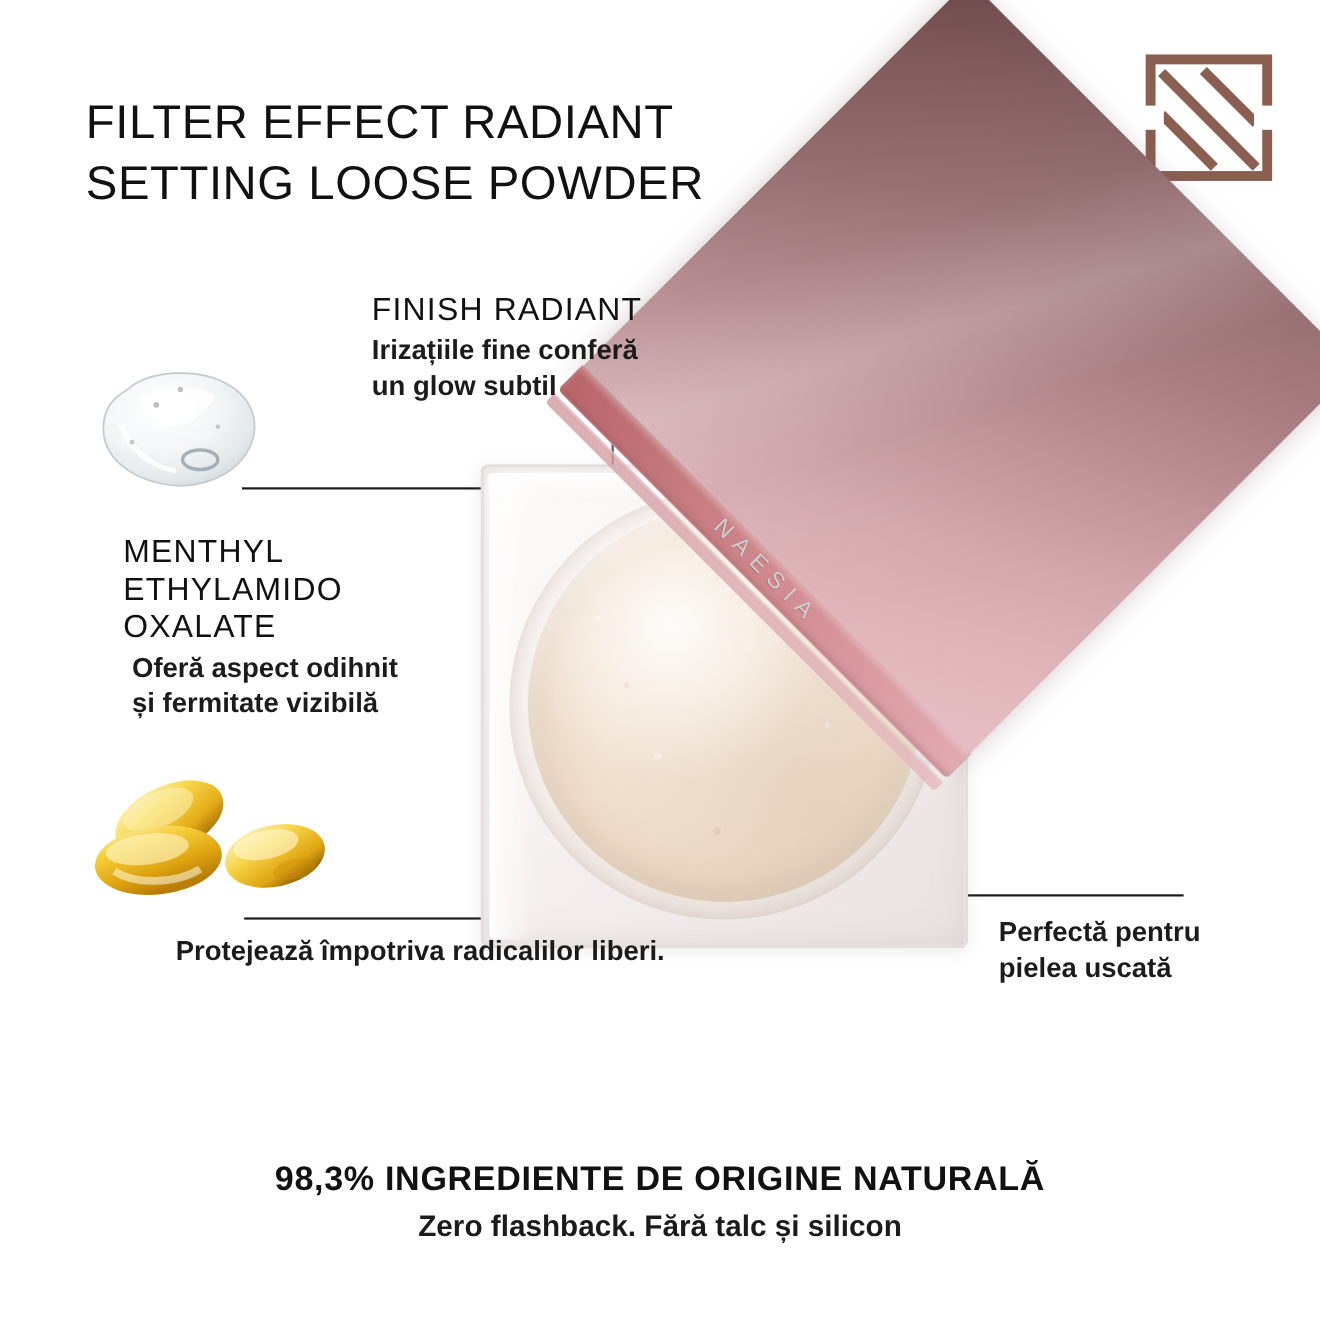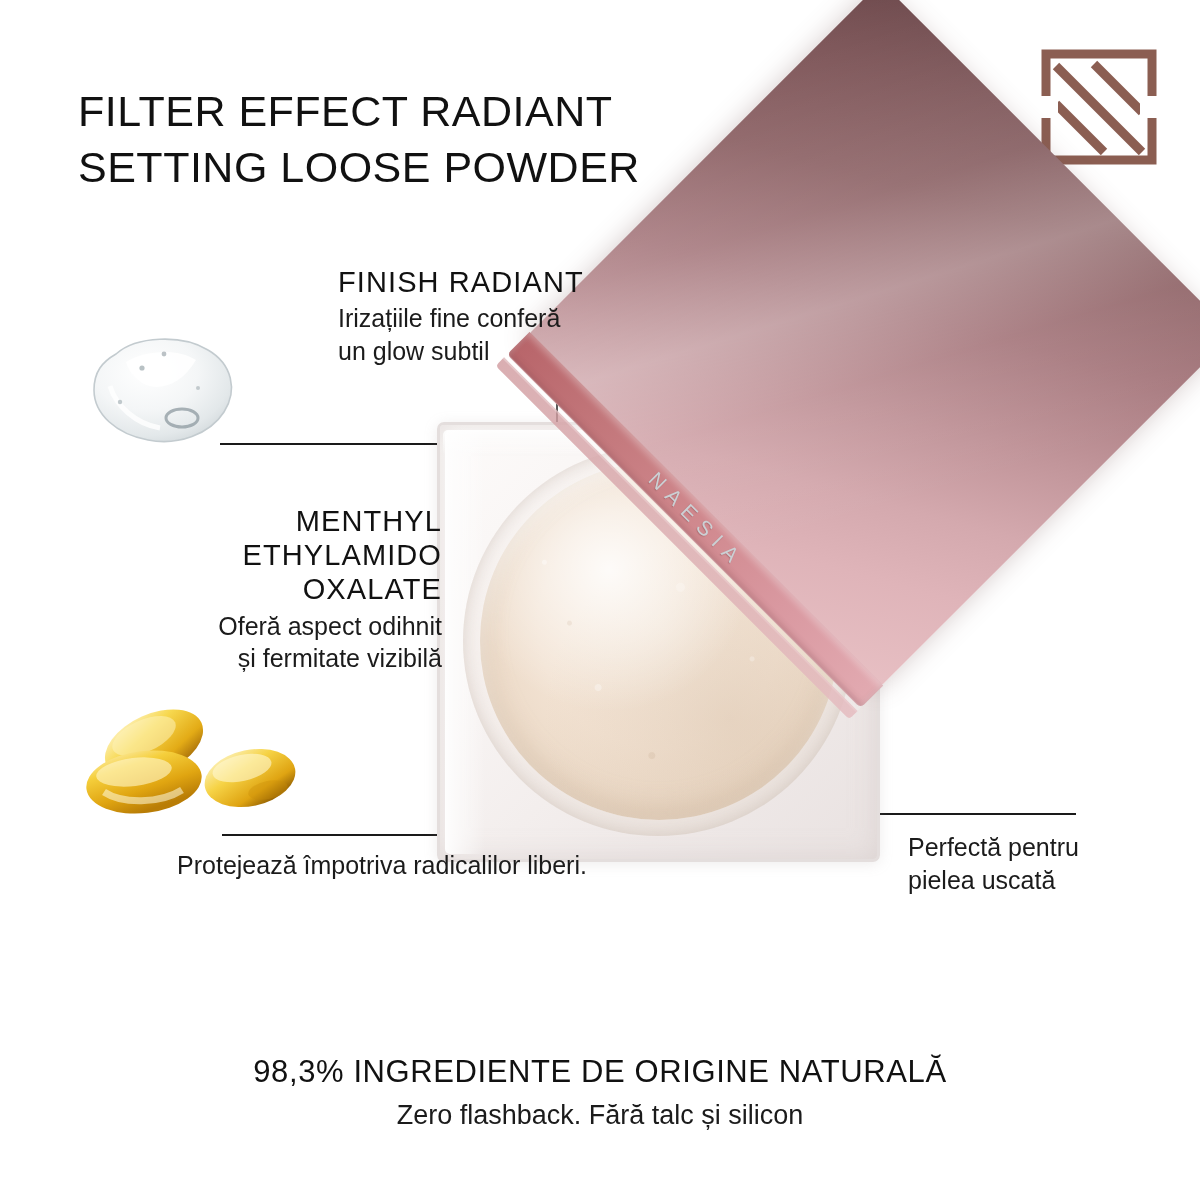--- a/index.html
+++ b/index.html
@@ -133,32 +133,32 @@
   .line-h{position:absolute;height:0;border-top:2px solid #1a1a1a;}
   .line-v{position:absolute;width:0;border-left:2px solid #1a1a1a;}
 
   
   .callout-head{
     font-size:29px;letter-spacing:1.1px;font-weight:400;
     color:#111;line-height:1.18;white-space:pre-line;margin-top:26px;
   }
   .callout-body{
     font-size:25px;line-height:1.30;color:#1b1b1b;
-    font-weight:400;white-space:pre-line;margin-top:3px;
+    font-weight:700;white-space:pre-line;margin-top:3px;
   }
 
   #c-finish{left:338px;top:239px;width:330px;text-align:left;}
-  #c-menthyl{left:112px;top:478px;width:330px;text-align:right;}
+  #c-menthyl{left:112px;top:459px;width:330px;text-align:left;}
   #c-menthyl .callout-body{margin-left:8px;}
   #c-vitamina{left:104px;top:846px;width:560px;text-align:left;}
   #c-vitamina .callout-body{margin-left:-4px;text-align:center;}
   #c-talc{left:908px;top:828px;width:250px;text-align:left;}
 
   
-  #claim{left:0;top:1052px;width:1200px;text-align:center;}
+  #claim{left:0;top:1052px;width:1200px;text-align:center;font-weight:bold;}
   #claim-main{font-size:31px;letter-spacing:.6px;color:#111;line-height:1.28;}
   #claim-sub{font-size:27px;color:#1b1b1b;line-height:1.30;margin-top:6px;}
 </style>
 </head>
 <body>
 
 <div class="stage">
 
   <div class="abs" id="title">FILTER EFFECT RADIANT
 SETTING LOOSE POWDER</div>

